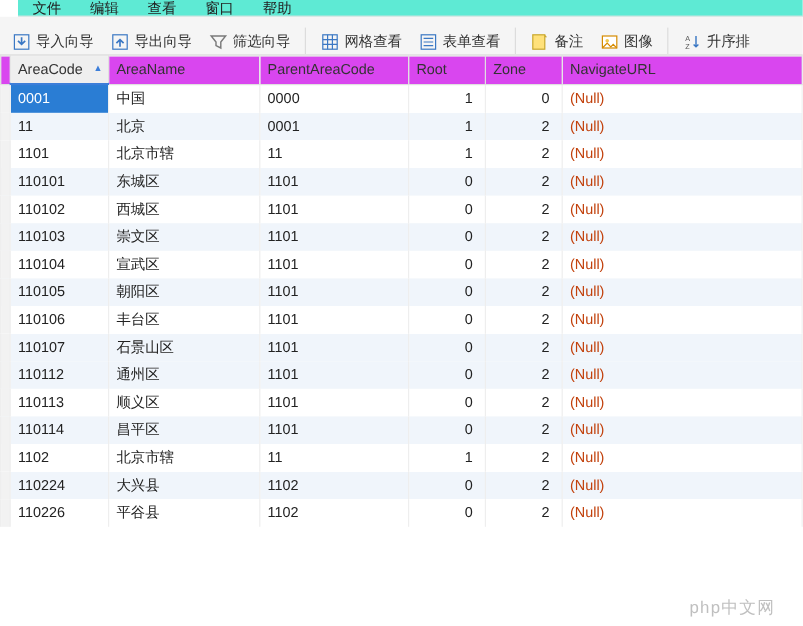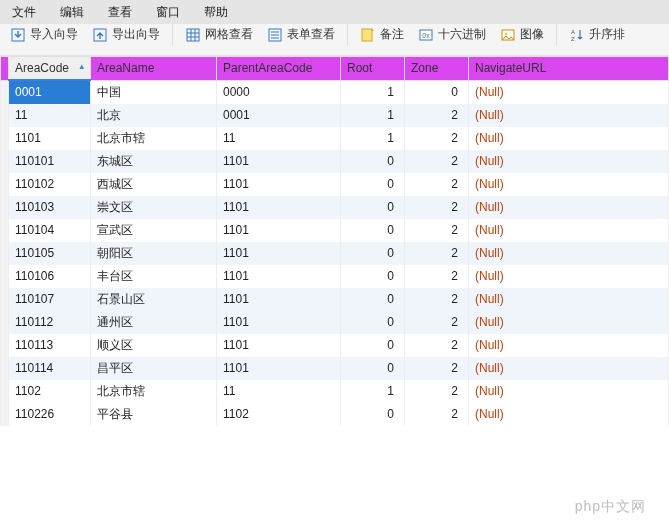--- a/index.html
+++ b/index.html
@@ -1,19 +1,19 @@
 <!DOCTYPE html>
 <html><head>
 <meta charset="utf-8">
 <style>
   * { box-sizing: border-box; margin: 0; padding: 0; }
   html, body { width: 669px; height: 522px; overflow: hidden; font-family: "Microsoft YaHei", Arial, sans-serif; font-size: 12px; background: #fff; color: #222; }
-  .menubar { display: flex; align-items: center; background: #e5e5e5; border-bottom: 1px solid #e4e4e4; height: 24px; }
+  .menubar { display: flex; align-items: center; background: #5eead4; border-bottom: 1px solid #e4e4e4; height: 14px; margin-left: 15px; }
   .menubar .menu-item { padding: 0 12px; line-height: 22px; cursor: default; }
-  .toolbar { display: flex; align-items: flex-start; background: #f5f5f5; border-bottom: 1px solid #e4e4e4; height: 32px; padding: 0 4px; gap: 2px; }
+  .toolbar { display: flex; align-items: flex-end; background: #f5f5f5; border-bottom: 1px solid #e4e4e4; height: 32px; padding: 0 4px; gap: 2px; }
   .toolbar .sep { width: 1px; height: 22px; background: #dcdcdc; margin: 0 4px; }
   .tbtn { display: flex; align-items: center; gap: 4px; padding: 2px 6px; border-radius: 2px; cursor: default; }
   .tbtn .ico { width: 16px; height: 16px; display: flex; align-items: center; justify-content: center; }
   .tbtn .lbl { font-size: 12px; color: #333; white-space: nowrap; }
   .grid { width: 100%; border-collapse: collapse; table-layout: fixed; padding-left: 36px; }
   .grid thead th { background: #d946ef; border: 1px solid #e0e0e0; font-weight: normal; text-align: left; padding: 4px 6px; font-size: 12px; color: #333; white-space: nowrap; overflow: hidden; }
   .grid thead th.sort { background: #efefef; border-bottom: 2px solid #3c7ed9; position: relative; }
   .grid thead th.sort::after { content: "▴"; font-size: 9px; color: #3c7ed9; position: absolute; right: 6px; }
   .grid tbody td { border-left: 1px solid #eee; border-right: 1px solid #eee; padding: 3px 6px; font-size: 12px; white-space: nowrap; overflow: hidden; }
   .grid tbody tr.even { background: #ffffff; }
@@ -56,20 +56,28 @@
   <div class="tbtn">
     <span class="ico">
       <svg viewBox="0 0 16 16" width="16" height="16">
           <rect x="2" y="2" width="12" height="12" fill="none" stroke="#3b78c4" stroke-width="1"></rect>
           <path d="M8 12V7M5 9l3-3 3 3" fill="none" stroke="#3b78c4" stroke-width="1.4"></path>
         </svg>
     </span>
     <span class="lbl">导出向导</span>
   </div>
 
+  <div class="tbtn">
+    <span class="ico">
+      <svg viewBox="0 0 16 16" width="16" height="16">
+          <path d="M2 3h12L10 8v5l-4-2V8z" fill="none" stroke="#7a7a7a" stroke-width="1.2"></path>
+        </svg>
+    </span>
+    <span class="lbl">筛选向导</span>
+  </div>
 
   <div class="sep"></div>
 
   <div class="tbtn">
     <span class="ico">
       <svg viewBox="0 0 16 16" width="16" height="16">
           <rect x="2" y="2" width="12" height="12" fill="none" stroke="#3b78c4"></rect>
           <line x1="2" y1="6" x2="14" y2="6" stroke="#3b78c4"></line>
           <line x1="2" y1="10" x2="14" y2="10" stroke="#3b78c4"></line>
           <line x1="6" y1="2" x2="6" y2="14" stroke="#3b78c4"></line>
@@ -96,29 +104,20 @@
   <div class="tbtn">
     <span class="ico">
       <svg viewBox="0 0 16 16" width="16" height="16">
           <rect x="2" y="2" width="10" height="12" fill="#ffe17a" stroke="#c9a72c"></rect>
           <path d="M12 2l2 2-2 0z" fill="#c9a72c"></path>
         </svg>
     </span>
     <span class="lbl">备注</span>
   </div>
 
-  <div class="tbtn">
-    <span class="ico">
-      <svg viewBox="0 0 16 16" width="16" height="16">
-          <rect x="2" y="3" width="12" height="10" fill="#fff" stroke="#3b78c4"></rect>
-          <text x="8" y="11" font-size="7" text-anchor="middle" fill="#3b78c4">0x</text>
-        </svg>
-    </span>
-    <span class="lbl">十六进制</span>
-  </div>
 
   <div class="tbtn">
     <span class="ico">
       <svg viewBox="0 0 16 16" width="16" height="16">
           <rect x="2" y="3" width="12" height="10" fill="#fff" stroke="#d68b00"></rect>
           <circle cx="6" cy="7" r="1.5" fill="#f2c94c"></circle>
           <path d="M2 13l4-4 3 3 2-2 3 3" fill="none" stroke="#d68b00"></path>
         </svg>
     </span>
     <span class="lbl">图像</span>
@@ -280,20 +279,29 @@
       </tr>
       <tr class="even">
         <td class="rowhead"></td>
         <td class="first">1102</td>
         <td>北京市辖</td>
         <td>11</td>
         <td>1</td>
         <td>2</td>
         <td class="null">(Null)</td>
       </tr>
+      <tr class="odd">
+        <td class="rowhead"></td>
+        <td class="first">110224</td>
+        <td>大兴县</td>
+        <td>1102</td>
+        <td>0</td>
+        <td>2</td>
+        <td class="null">(Null)</td>
+      </tr>
       <tr class="even">
         <td class="rowhead"></td>
         <td class="first">110226</td>
         <td>平谷县</td>
         <td>1102</td>
         <td>0</td>
         <td>2</td>
         <td class="null">(Null)</td>
       </tr>
     </tbody>

